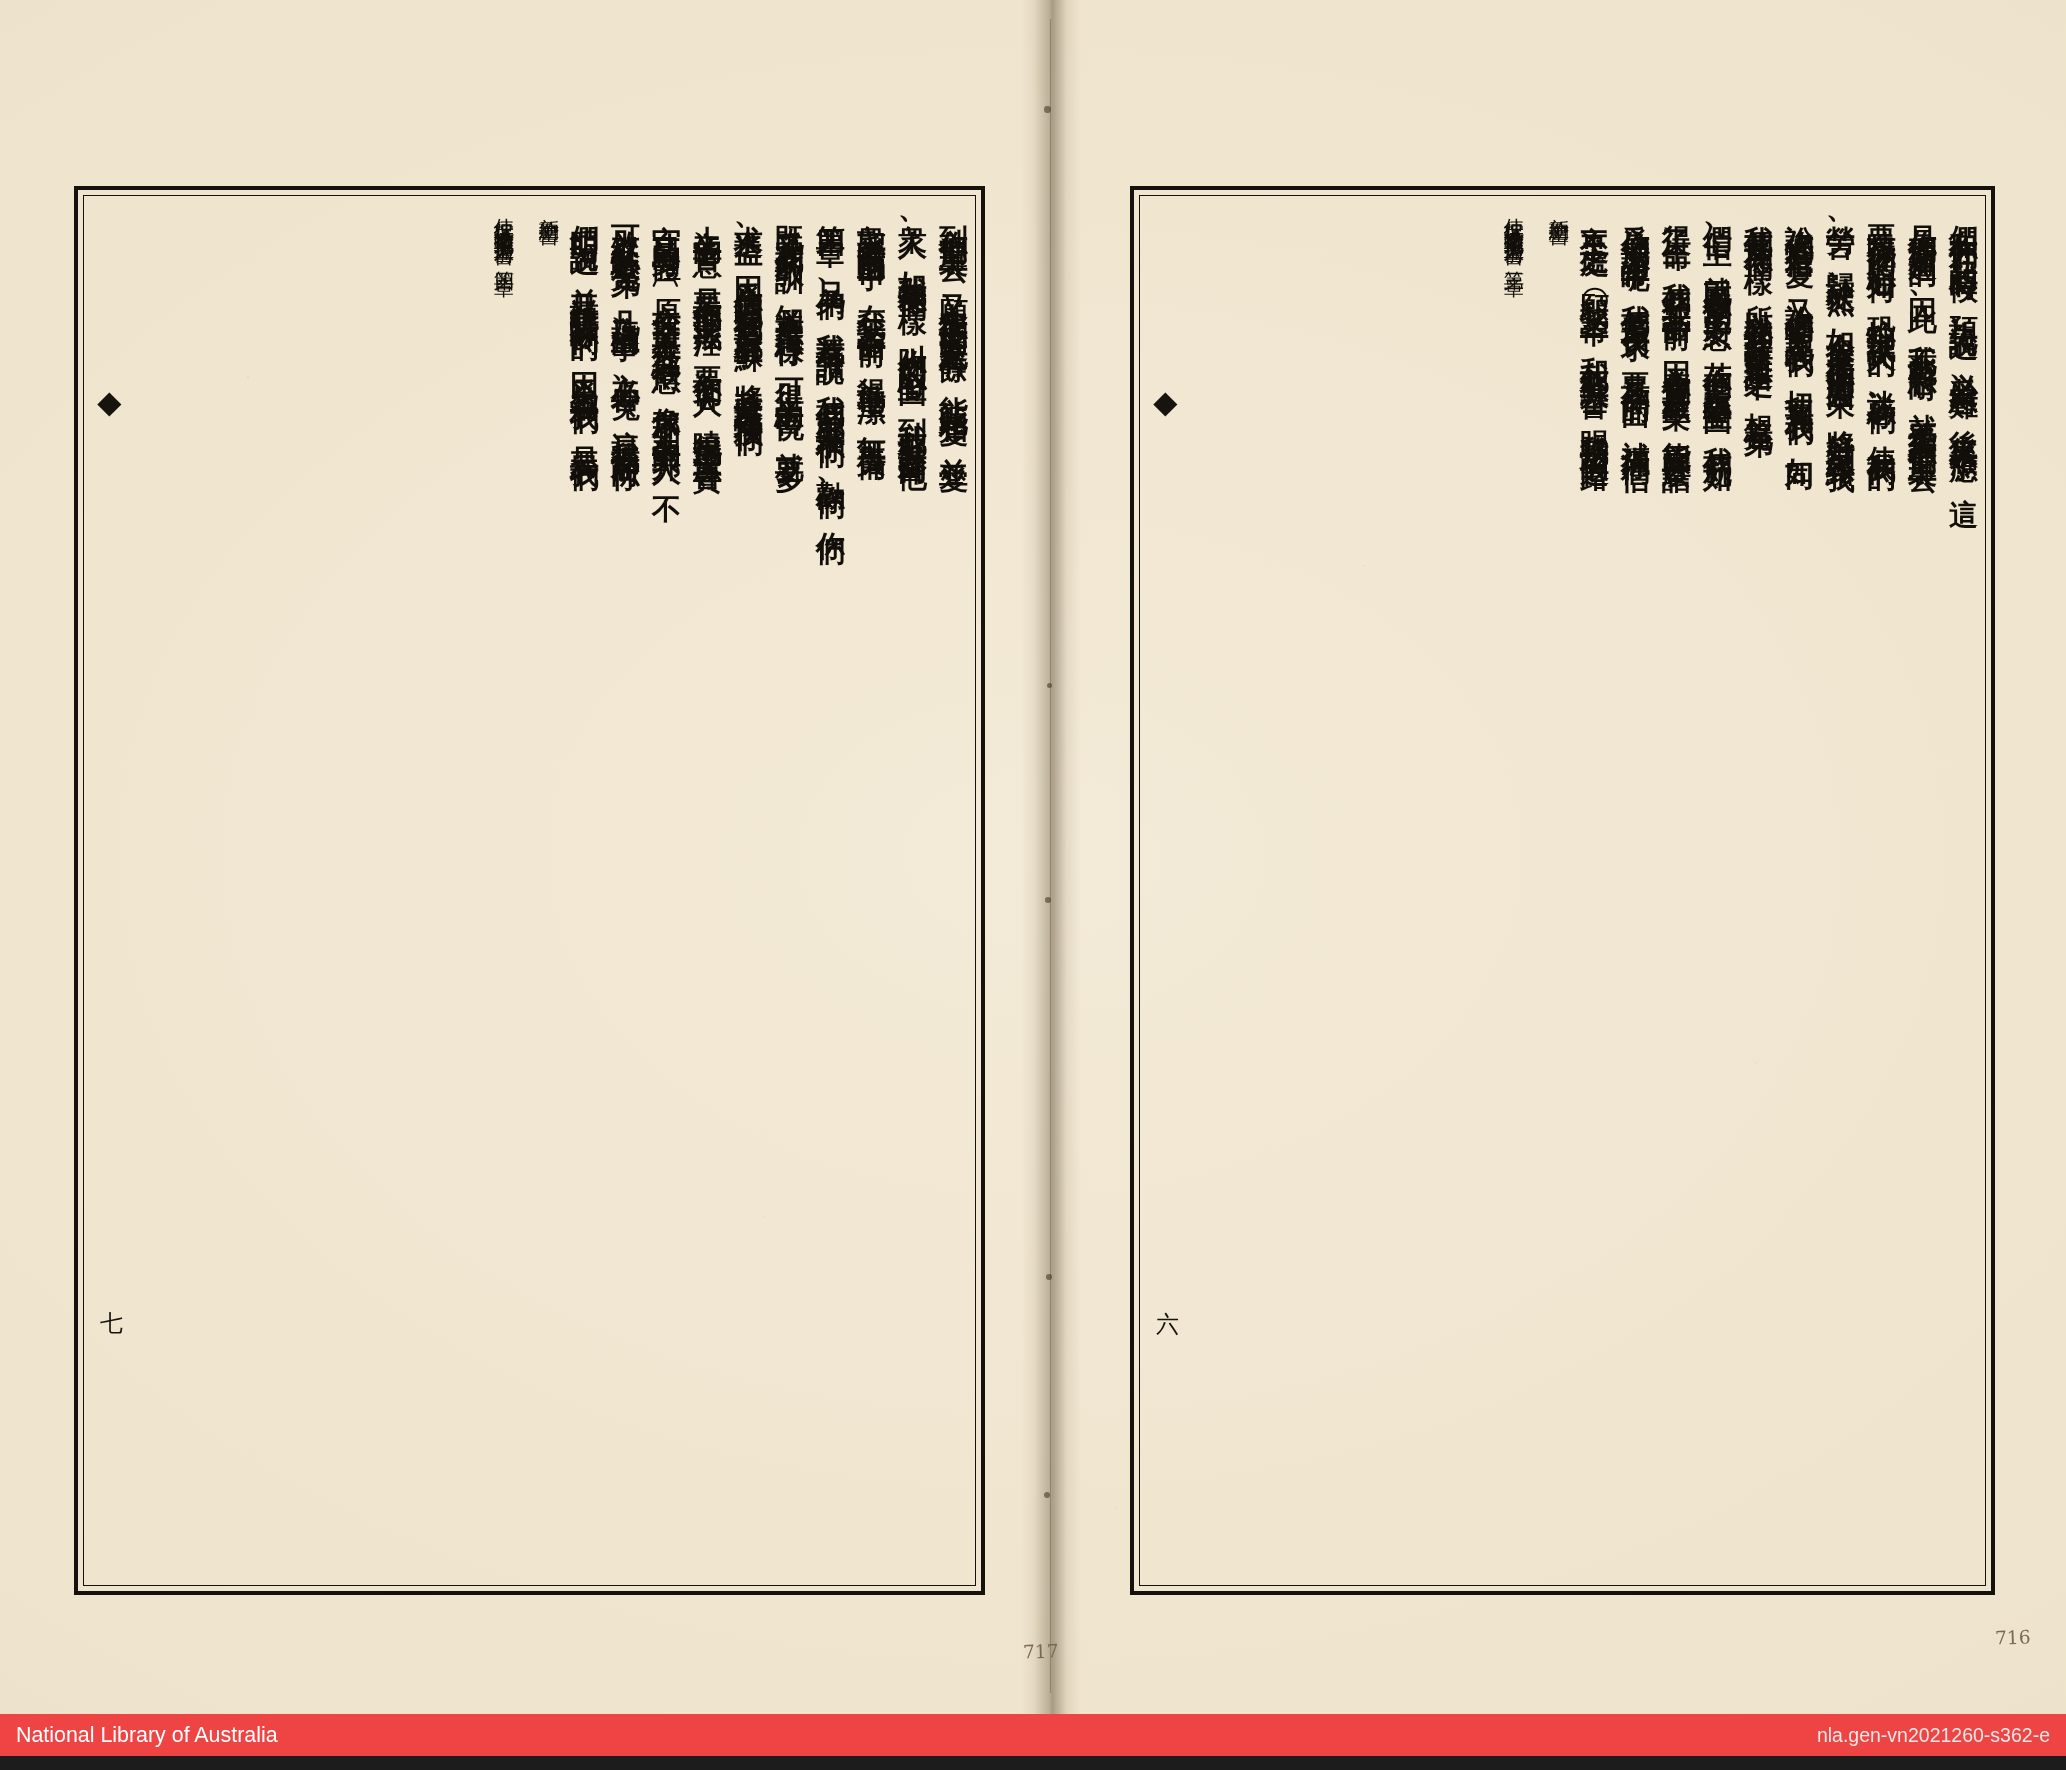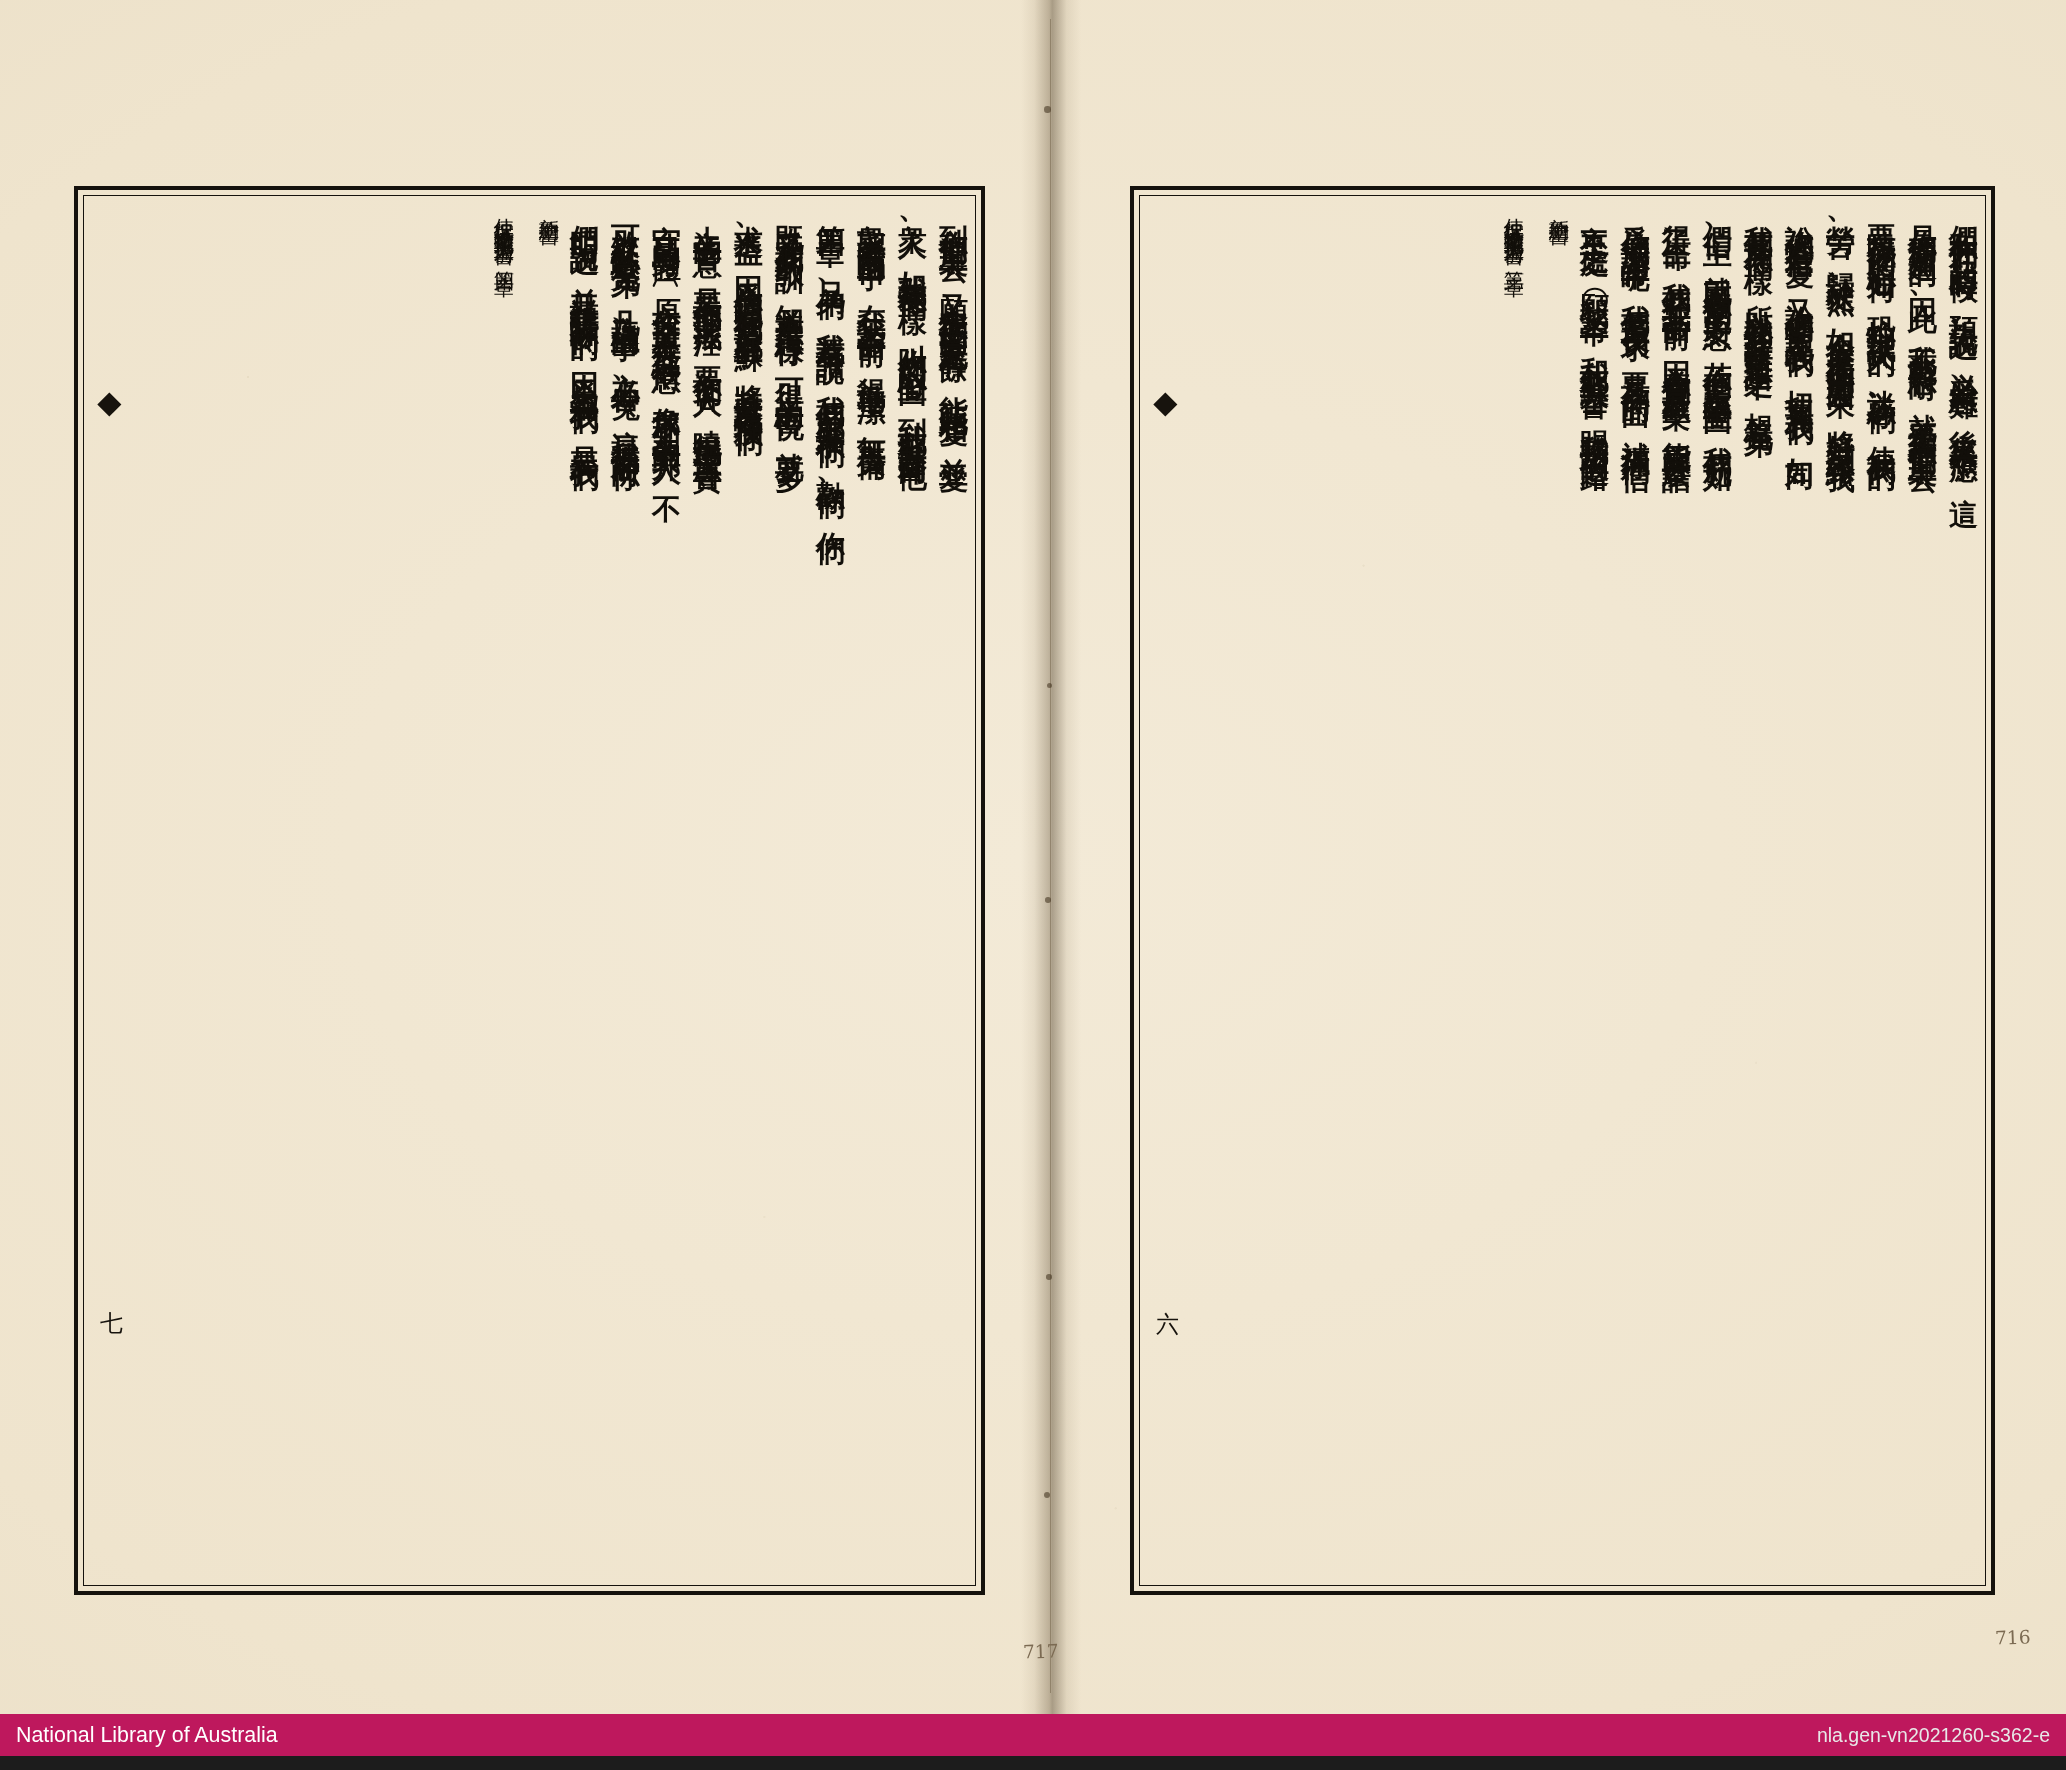--- a/index.html
+++ b/index.html
@@ -136,21 +136,21 @@
     font-size: 18.6px;
     color: #7b6a52;
     transform: rotate(-2deg);
   }
 
   
   #bottom-bar {
     position: absolute;
     left: 0; top: 1714px;
     width: 2066px; height: 42px;
-    background: #be185d;
+    background: #ef4444;
     color: #ffffff;
     display: flex;
     align-items: center;
     justify-content: space-between;
     padding: 0 16px;
     font-family: "Liberation Sans", sans-serif;
     font-size: 21.4px;
   }
   #bottom-bar .right { font-size: 19.5px; color: #e8e8e8; margin-left: 20px; }
 </style>

